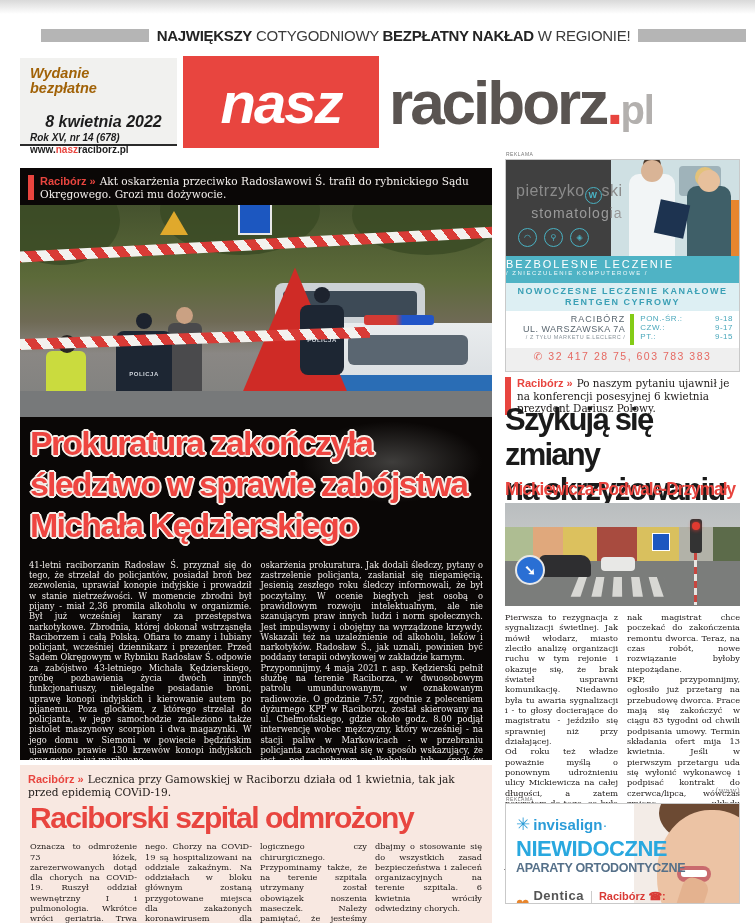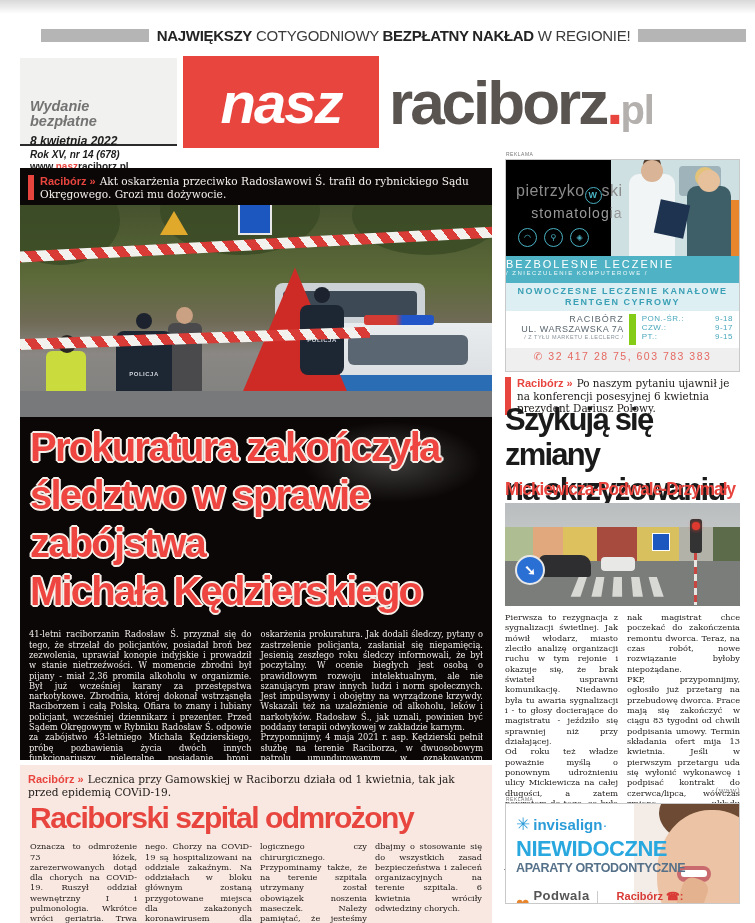--- a/index.html
+++ b/index.html
@@ -9,22 +9,22 @@
            background:linear-gradient(#d9d9d9,#ffffff);}
   
   .banner{position:absolute;left:41px;top:27px;width:705px;display:flex;align-items:center;gap:8px;}
   .banner .bar{flex:1;height:13px;background:#b5b5b5;}
   .banner .txt{white-space:nowrap;font-size:15px;color:#3c3c3c;letter-spacing:-0.3px;}
   .banner .b{font-weight:bold;color:#232323;}
   
   .masthead{position:absolute;left:20px;top:56px;width:720px;height:92px;}
   .infobox{position:absolute;left:0;top:2px;width:157px;height:88px;background:#f1f1ef;
            border-bottom:2px solid #2b2b2b;padding:8px 0 0 10px;box-sizing:border-box;}
-  .infobox .edition{color:#737373;font-weight:bold;font-style:italic;font-size:14.5px;line-height:1.05;width:90px;margin-top:33px;}
-  .infobox .date{font-weight:bold;font-style:italic;font-size:12px;color:#1d1d1d;margin-top:5px;}
+  .infobox .edition{color:#a16207;font-weight:bold;font-style:italic;font-size:14.5px;line-height:1.05;width:90px;}
+  .infobox .date{font-weight:bold;font-style:italic;font-size:16px;color:#1d1d1d;margin-top:17px;text-align:center;}
   .infobox .issue{font-weight:bold;font-style:italic;font-size:10px;color:#1d1d1d;margin-top:1px;}
   .infobox .site{font-weight:bold;font-size:10px;color:#1d1d1d;margin-top:1px;}
   .infobox .site .red{color:#e8453f;}
   .logo{position:absolute;left:163px;top:0;height:92px;display:flex;align-items:center;}
   .logobox{width:196px;height:92px;background:#e8453f;display:flex;align-items:center;justify-content:center;}
   .logobox span{color:#fff;font-weight:bold;font-style:italic;font-size:58px;letter-spacing:-2px;}
   .logoword{margin-left:10px;font-weight:bold;font-size:62px;color:#5a5451;letter-spacing:-3px;}
   .logoword .dot{color:#e8453f;}
   .logoword .pl{color:#b3b0ae;font-size:40px;letter-spacing:-1px;}
   
@@ -64,21 +64,21 @@
   .detective:before{content:"";position:absolute;left:8px;top:-16px;width:17px;height:17px;border-radius:50%;background:#caa183;}
   .roadline{position:absolute;left:0;bottom:0;width:472px;height:26px;background:#77797a;}
   .credit{position:absolute;left:-23px;bottom:66px;color:#eee;font-size:6.5px;letter-spacing:1px;
           transform:rotate(-90deg);}
   .sign-cross{position:absolute;left:218px;top:-4px;width:30px;height:30px;background:#1c57c0;border:2px solid #e8e8e8;}
   .sign-warn{position:absolute;left:140px;top:6px;width:0;height:0;border-left:14px solid transparent;
              border-right:14px solid transparent;border-bottom:24px solid #e0a92c;}
   .headline-zone{position:relative;padding:6px 10px 8px 10px;flex:none;}
   .headline-zone .blur-car{position:absolute;right:0;top:0;width:200px;height:90px;border-radius:20px;
         background:radial-gradient(closest-side,#6a6a68,#0a0706 90%);opacity:.55;}
-  .mainhead{position:relative;color:#ee4540;font-weight:bold;font-size:40px;line-height:1.2;
+  .mainhead{position:relative;color:#ee4540;font-weight:bold;font-size:34px;line-height:1.2;
             letter-spacing:-1.8px;white-space:pre-line;
             text-shadow:-2px 0 #f6efe9,2px 0 #f6efe9,0 -2px #f6efe9,0 2px #f6efe9,
                         -1px -1px #f6efe9,1px 1px #f6efe9,-1px 1px #f6efe9,1px -1px #f6efe9;}
   .mainbody{display:flex;gap:9px;padding:6px 9px 0 9px;flex:1;}
   .mainbody .col{width:50%;color:#f3efec;font-family:"DejaVu Serif",serif;font-size:8.3px;
                  line-height:1.24;text-align:justify;white-space:pre-line;}
   
   .pinkbox{position:absolute;left:20px;top:765px;width:472px;height:158px;background:#f8e8e1;
            padding:6px 0 0 0;box-sizing:border-box;}
   .pinkbox .kicker{padding:2px 8px 0 8px;flex-direction:column;}
@@ -86,21 +86,21 @@
   .hosphead{color:#e8453f;font-weight:bold;font-size:30px;letter-spacing:-1.5px;padding:3px 8px 2px 10px;}
   .hospcols{display:flex;gap:8px;padding:4px 10px 0 10px;}
   .hospcols .col{width:25%;color:#1e1a18;font-family:"DejaVu Serif",serif;font-size:8.2px;
                  line-height:1.25;text-align:justify;}
   
   .reklama{position:absolute;font-size:5px;color:#777;letter-spacing:.5px;}
   .adcard{position:absolute;left:505px;width:235px;background:#fff;border:1px solid #c9c9c9;
           box-sizing:border-box;overflow:hidden;}
   
   .dental{top:159px;height:213px;}
-  .dentaltop{position:relative;height:96px;background:#000000;}
+  .dentaltop{position:relative;height:96px;background:#404040;}
   .dentphoto{position:absolute;right:0;top:0;width:128px;height:96px;background:#cfe0e3;overflow:hidden;}
   .equip{position:absolute;right:18px;top:6px;width:42px;height:30px;background:#9fb3ba;border-radius:4px;}
   .dentist{position:absolute;left:18px;top:14px;width:46px;height:82px;background:#f2f5f6;border-radius:10px 10px 0 0;}
   .dentist:before{content:"";position:absolute;left:12px;top:-14px;width:22px;height:22px;border-radius:50%;background:#d9b496;
                   box-shadow:0 -6px 0 -2px #4c3a2c;}
   .xray{position:absolute;left:46px;top:42px;width:30px;height:34px;background:#1d3350;transform:rotate(12deg);}
   .patient{position:absolute;right:8px;top:26px;width:44px;height:70px;background:#3f5f68;border-radius:10px 10px 0 0;}
   .patient:before{content:"";position:absolute;left:11px;top:-16px;width:22px;height:22px;border-radius:50%;background:#e7c09c;
                   box-shadow:-4px -4px 0 -1px #e3c27a;}
   .chair{position:absolute;right:-6px;top:40px;width:22px;height:56px;background:#e8862e;border-radius:6px;}
@@ -112,21 +112,21 @@
   .deniconrow{position:absolute;left:12px;top:68px;display:flex;gap:7px;}
   .denicon{width:17px;height:17px;border:1.2px solid #49b1c2;border-radius:50%;color:#49b1c2;
            font-size:8px;display:flex;align-items:center;justify-content:center;}
   .tealband{height:27px;background:#4fb3c5;color:#fff;padding-top:2px;box-sizing:border-box;}
   .tealband .l1{font-size:11px;letter-spacing:2px;}
   .tealband .l2{font-size:6px;letter-spacing:1.5px;opacity:.9;}
   .lightband{height:28px;background:#ddeff3;color:#3aa0b5;text-align:center;padding-top:3px;box-sizing:border-box;}
   .lightband .l1{font-size:9px;letter-spacing:1.5px;font-weight:bold;}
   .lightband .l2{font-size:9px;letter-spacing:1.5px;font-weight:bold;margin-top:1px;}
   .contact{display:flex;height:37px;padding:3px 6px;box-sizing:border-box;}
-  .addr{width:55%;text-align:right;color:#5b6770;border-right:7px solid #84cc16;padding-right:5px;}
+  .addr{width:55%;text-align:right;color:#5b6770;border-right:4px solid #84cc16;padding-right:5px;}
   .addr .city{font-size:9px;letter-spacing:1px;}
   .addr .street{font-size:9px;letter-spacing:.5px;}
   .addr .note{font-size:5.5px;color:#8a949b;letter-spacing:.5px;}
   .hours{width:45%;padding-left:6px;color:#49a7bb;}
   .hrow{display:flex;justify-content:space-between;font-size:8px;letter-spacing:.5px;}
   .phoneband{height:28px;background:#efefef;color:#e66a63;text-align:center;font-size:10.5px;
              letter-spacing:1.5px;line-height:16px;}
   .webband{height:13px;border-top:1px solid #cfcfcf;text-align:center;font-size:7.5px;color:#6b6b6b;
            letter-spacing:1.5px;line-height:13px;}
   
@@ -154,21 +154,21 @@
                box-shadow:0 0 4px #e03a30;}
   .tpole{position:absolute;right:43px;top:50px;width:3px;height:52px;
          background:repeating-linear-gradient(#c8463f 0 7px,#e8e6e2 7px 14px);}
   .crosssign{position:absolute;right:70px;top:30px;width:16px;height:16px;background:#1c57c0;border:1px solid #fff;}
   .juncbody{position:absolute;left:505px;top:612px;width:235px;display:flex;gap:9px;}
   .juncbody .col{width:50%;color:#1e1a18;font-family:"DejaVu Serif",serif;font-size:8.2px;
                  line-height:1.26;text-align:justify;white-space:pre-line;}
   .byline{position:absolute;left:505px;top:786px;width:235px;text-align:right;color:#8a8a8a;
           font-size:8px;font-family:"DejaVu Serif",serif;}
   
-  .ortho{top:803px;height:101px;text-align:right;}
+  .ortho{top:803px;height:101px;}
   .orthophoto{position:absolute;right:0;top:0;width:105px;height:115px;overflow:hidden;background:#f3ece7;}
   .face{position:absolute;right:-28px;top:6px;width:110px;height:130px;background:#ecc3a4;border-radius:48%;}
   .hair{position:absolute;right:-40px;top:-26px;width:120px;height:70px;background:#6c4a33;border-radius:50%;}
   .lips{position:absolute;right:28px;top:62px;width:34px;height:16px;background:#c96a6e;border-radius:8px;}
   .teeth{position:absolute;right:32px;top:66px;width:26px;height:7px;background:#fff;border-radius:3px;}
   .hand{position:absolute;right:34px;top:74px;width:26px;height:40px;background:#e4b28f;border-radius:10px;transform:rotate(18deg);}
   .invlogo{position:absolute;left:10px;top:10px;color:#2b9cd8;font-size:15px;}
   .invlogo .star{font-size:17px;margin-right:3px;}
   .invlogo .bold{font-weight:bold;}
   .orthohead1{position:absolute;left:10px;top:32px;color:#29a8df;font-weight:bold;font-size:22px;letter-spacing:-0.5px;}
@@ -383,21 +383,21 @@
       <div class="teeth"></div>
       <div class="hand"></div>
     </div>
     <div class="invlogo"><span class="star">✳</span><span class="bold">invisalign</span><span>·</span></div>
     <div class="orthohead1">NIEWIDOCZNE</div>
     <div class="orthohead2">APARATY ORTODONTYCZNE</div>
     <div class="orthobottom">
       <div class="dentica">
         <span class="heart">❤</span>
         <span>
-          <span class="nm">Podwala</span><br>
+          <span class="nm">Dentica</span><br>
           <span class="ct">CENTER</span>
         </span>
       </div>
       <div class="vdiv"></div>
       <div class="orthotel">
         <div class="city">Racibórz ☎:</div>
         <div class="num">32 77 00 224</div>
       </div>
     </div>
   </div>

